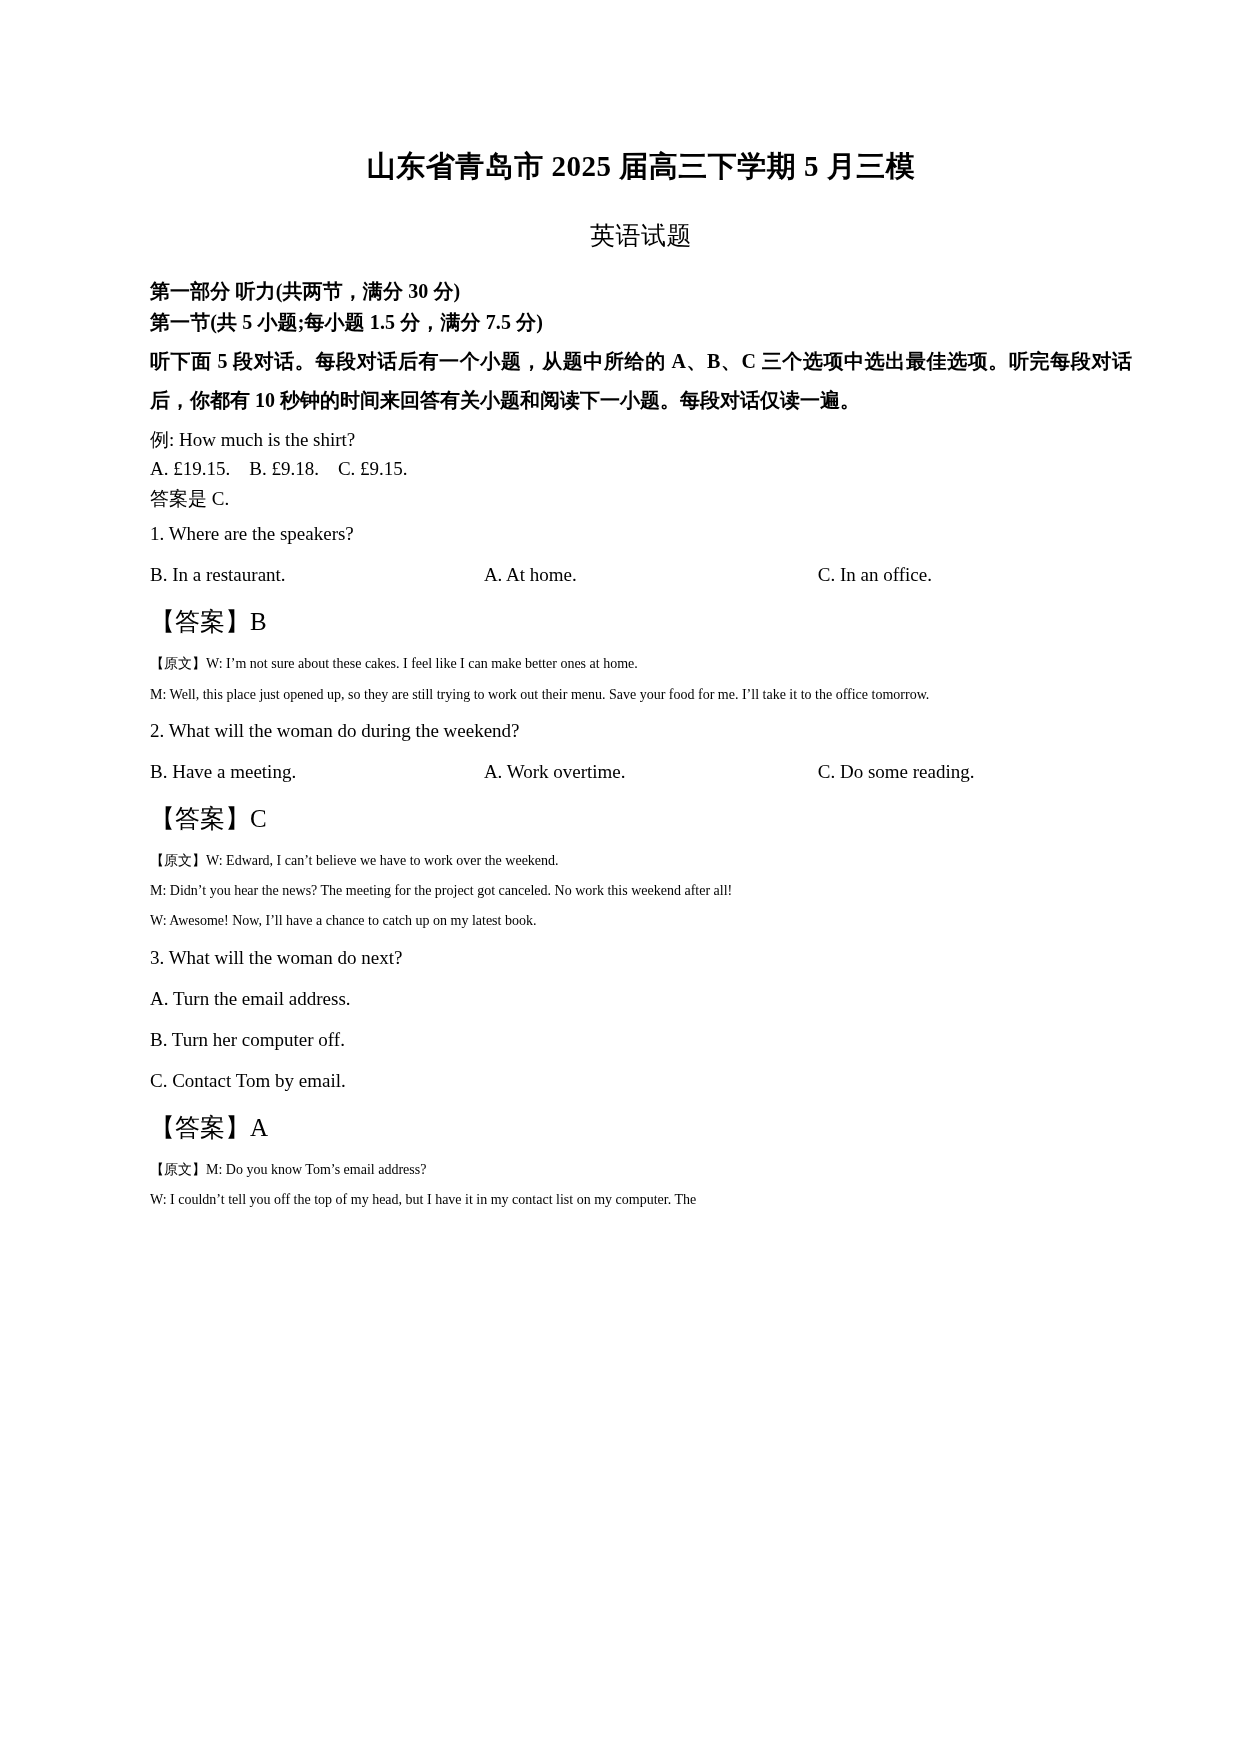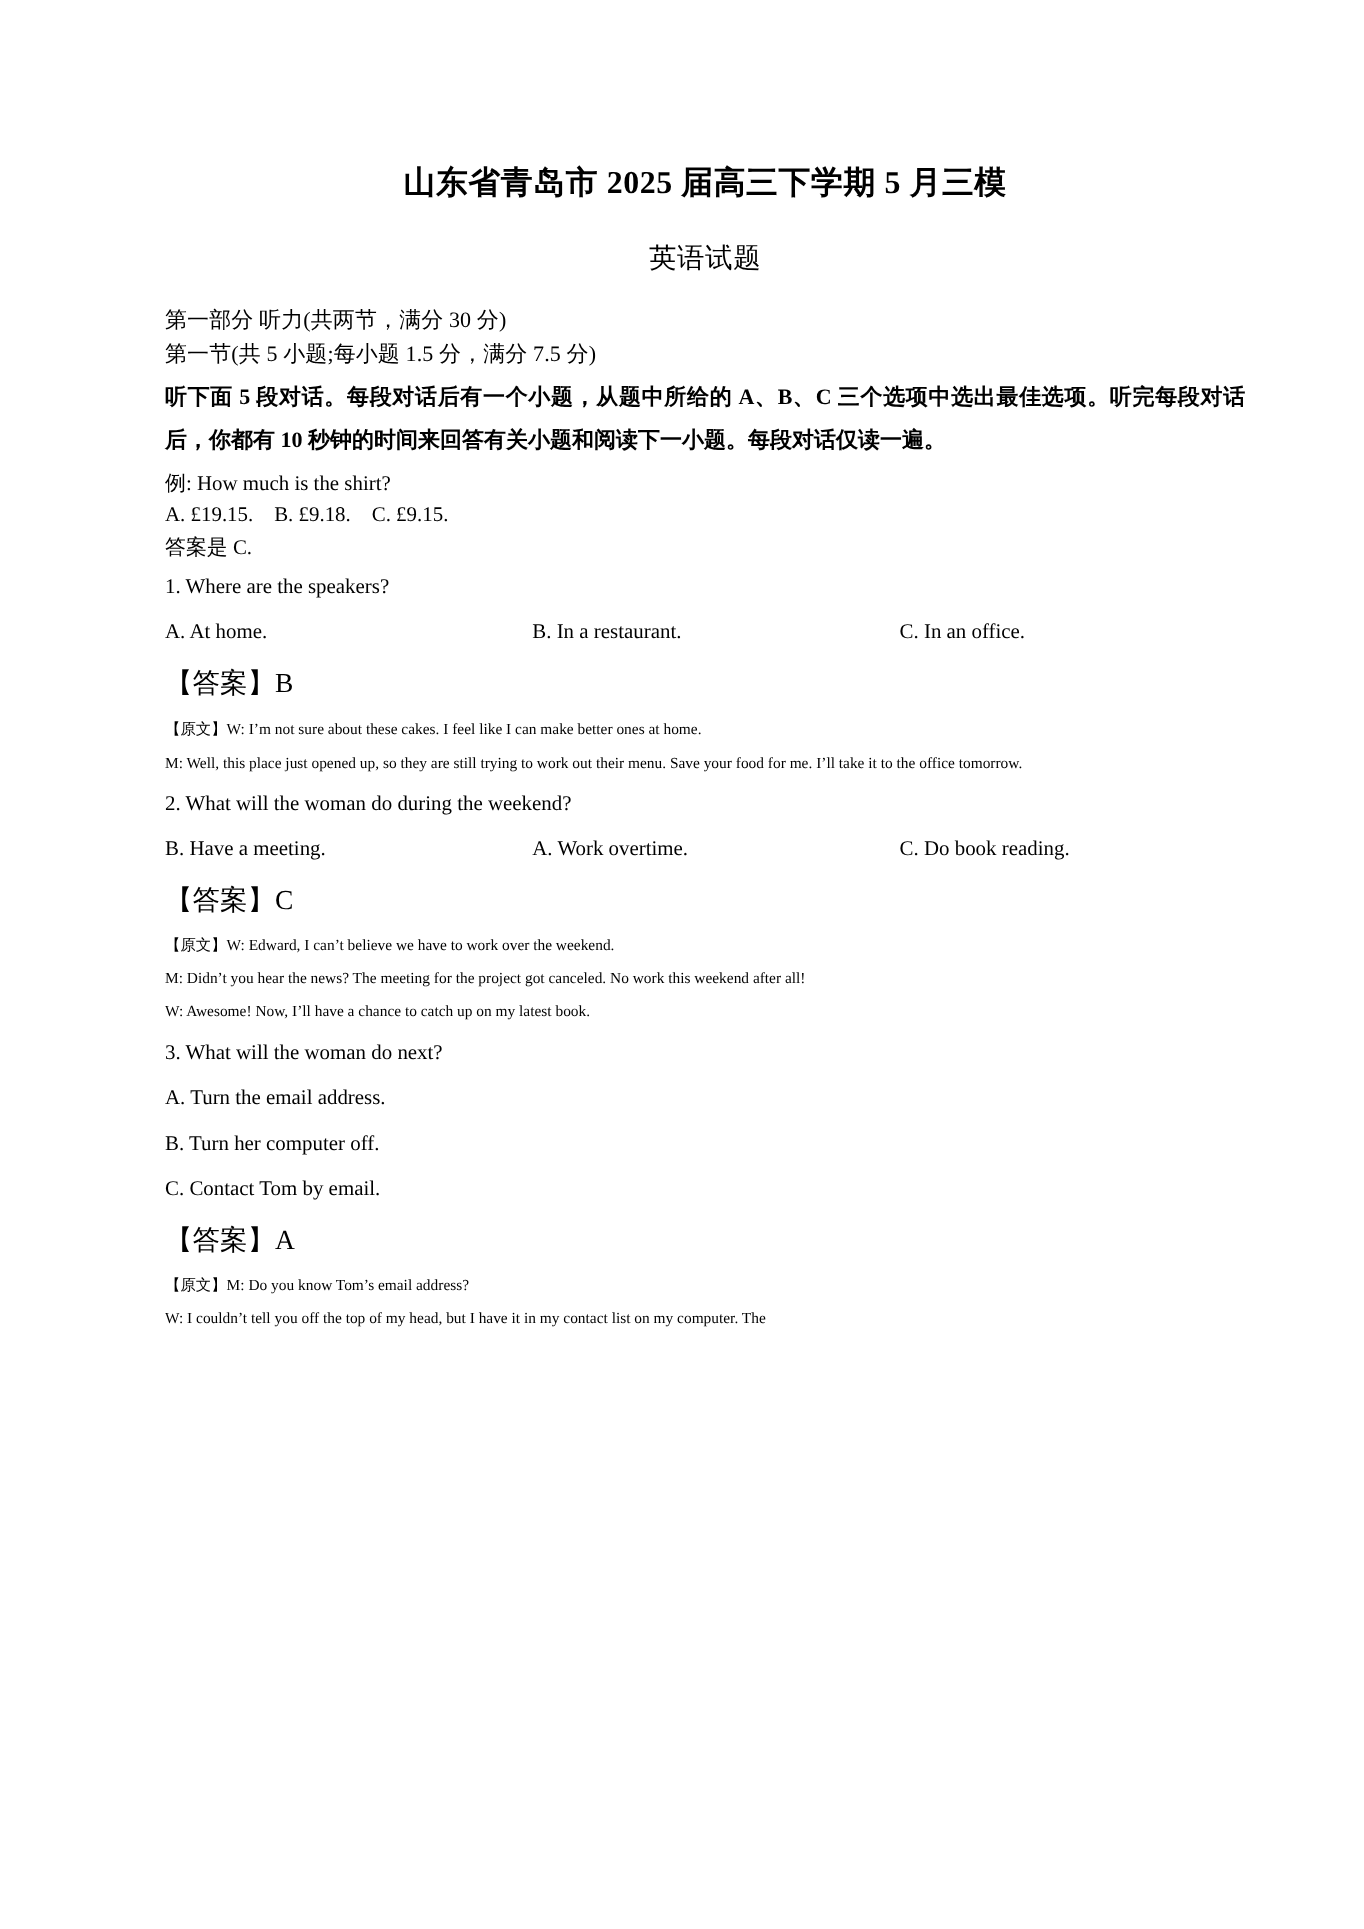--- a/index.html
+++ b/index.html
@@ -34,21 +34,21 @@
   .doc-subtitle {
     font-size: 25px;
     font-weight: normal;
     text-align: center;
     line-height: 1.3;
     margin: 0 0 24px 0;
     letter-spacing: 0.5px;
   }
   .hdr {
     font-size: 20px;
-    font-weight: normal;
+    font-weight: bold;
     line-height: 1.55;
     margin: 0;
     letter-spacing: 0.1px;
   }
   .instr {
     font-size: 20px;
     font-weight: bold;
     line-height: 1.92;
     margin: 4px 0 6px 0;
     text-align: justify;
@@ -107,33 +107,33 @@
   <p class="example-line">例: How much is the shirt?</p>
   <p class="example-line">
     <span>A. £19.15.</span>&nbsp;&nbsp;&nbsp;
     <span>B. £9.18.</span>&nbsp;&nbsp;&nbsp;
     <span>C. £9.15.</span>
   </p>
   <p class="example-line">答案是 C.</p>
 
   <p class="q">1. Where are the speakers?</p>
   <div class="opt-row">
+    <span class="col">B. In a restaurant.</span>
     <span class="col">A. At home.</span>
-    <span class="col">B. In a restaurant.</span>
     <span class="col">C. In an office.</span>
   </div>
   <p class="tag">【答案】B</p>
   <p class="transcript">【原文】W: I’m not sure about these cakes. I feel like I can make better ones at home.</p>
   <p class="transcript">M: Well, this place just opened up, so they are still trying to work out their menu. Save your food for me. I’ll take it to the office tomorrow.</p>
 
   <p class="q">2. What will the woman do during the weekend?</p>
   <div class="opt-row">
     <span class="col">B. Have a meeting.</span>
     <span class="col">A. Work overtime.</span>
-    <span class="col">C. Do book reading.</span>
+    <span class="col">C. Do some reading.</span>
   </div>
   <p class="tag">【答案】C</p>
   <p class="transcript">【原文】W: Edward, I can’t believe we have to work over the weekend.</p>
   <p class="transcript">M: Didn’t you hear the news? The meeting for the project got canceled. No work this weekend after all!</p>
   <p class="transcript">W: Awesome! Now, I’ll have a chance to catch up on my latest book.</p>
 
   <p class="q">3. What will the woman do next?</p>
   <p class="q">A. Turn the email address.</p>
   <p class="q">B. Turn her computer off.</p>
   <p class="q">C. Contact Tom by email.</p>

